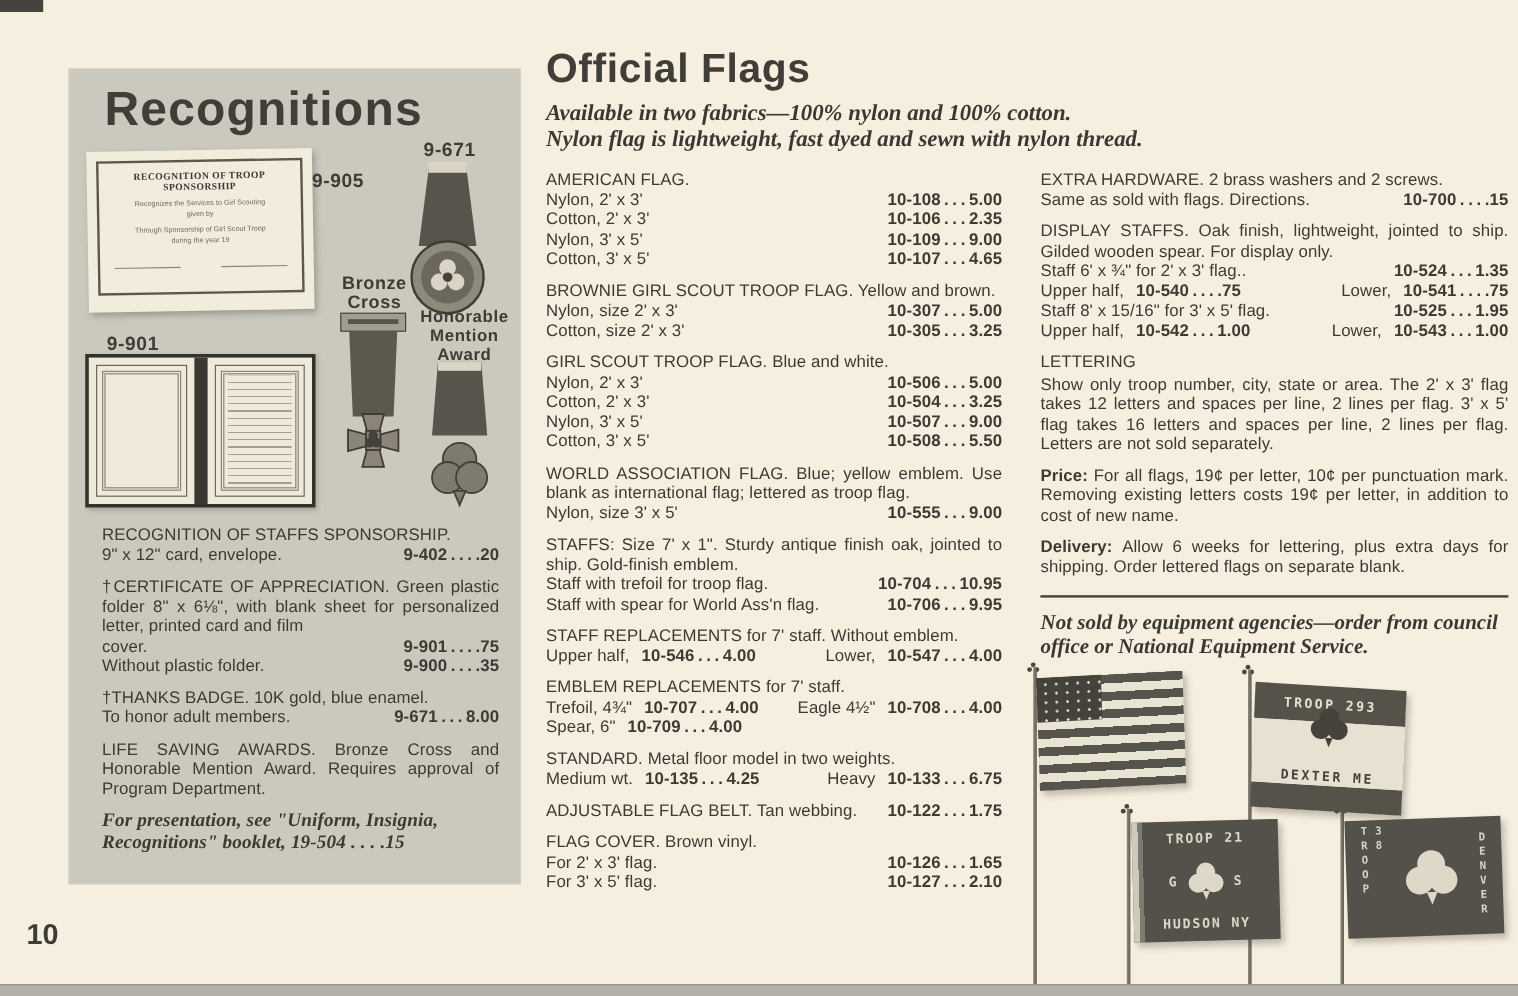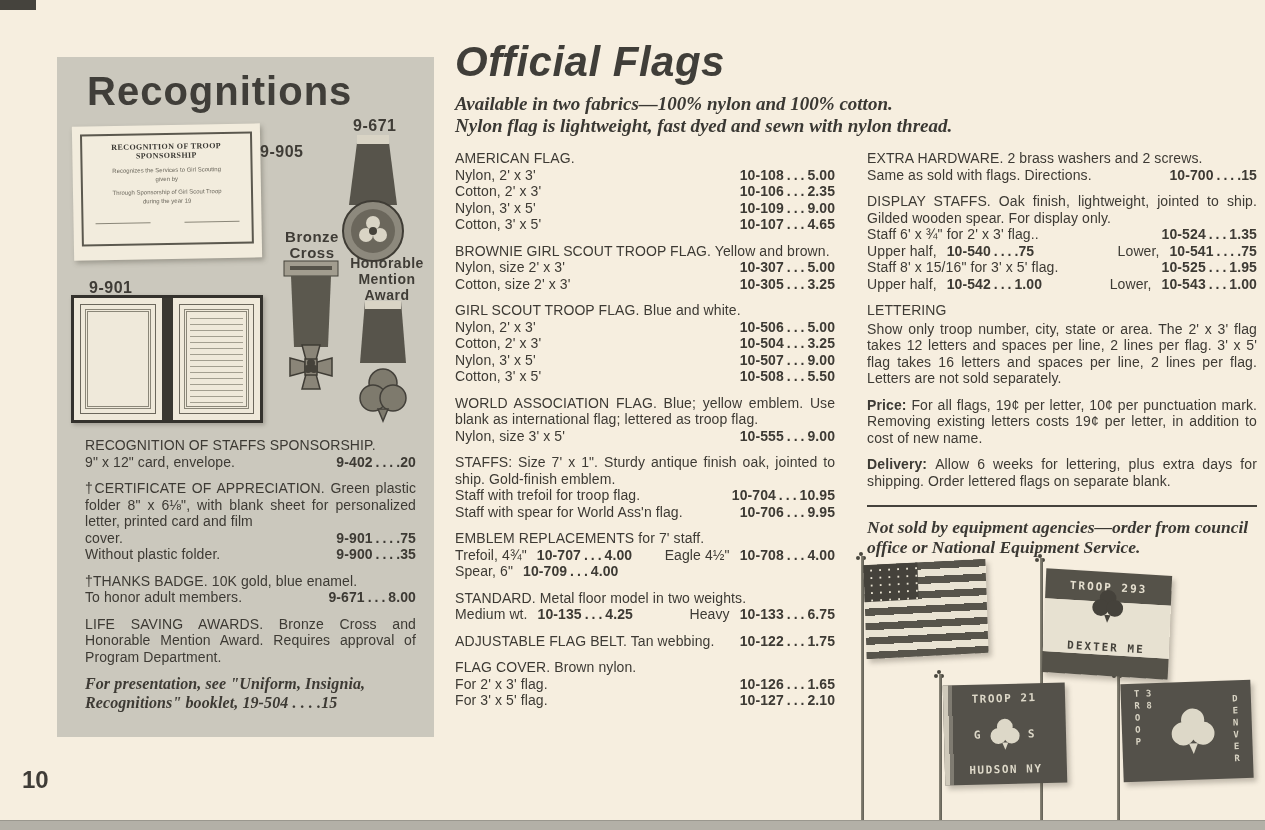--- a/index.html
+++ b/index.html
@@ -50,21 +50,21 @@
   .row.inline{justify-content:flex-start;}
   .row .entry{white-space:nowrap;}
   .cp{font-weight:bold;white-space:nowrap;}
   .lbl{margin-right:6px;text-align:right;}
   .para{text-align:justify;margin-top:2px;}
   .para .lead{font-weight:bold;}
   .para.italic{font-family:"Liberation Serif",serif;font-style:italic;font-weight:600;font-size:16px;line-height:18.5px;text-align:left;}
 
   
   .flags-sec{position:absolute;left:455px;top:38px;width:802px;}
-  .flags-title{font-size:42px;font-weight:bold;letter-spacing:.5px;color:#403e39;margin:0;font-style:italic;}
+  .flags-title{font-size:34px;font-weight:bold;letter-spacing:.5px;color:#403e39;margin:0;}
   .flags-intro{font-family:"Liberation Serif",serif;font-style:italic;font-weight:600;font-size:19px;line-height:22px;margin-top:7px;color:#3a3833;}
   .cols{display:flex;gap:32px;margin-top:13px;}
   .col{display:block;}
   .col-left{width:386px;}
   .col-right{width:396px;}
   .col .section{margin-top:10px;}
   .col .section:first-child{margin-top:0;}
   .divider{border:none;border-top:2px solid #45423c;margin:16px 0 10px 0;}
   .avail-note{font-family:"Liberation Serif",serif;font-style:italic;font-weight:600;font-size:17.5px;line-height:20px;color:#3a3833;}
 
@@ -285,20 +285,27 @@
           <div class="row justify">
             <span class="lbl">Staff with trefoil for troop flag.</span>
             <span class="cp">10-704 . . . 10.95</span>
           </div>
           <div class="row justify">
             <span class="lbl">Staff with spear for World Ass'n flag.</span>
             <span class="cp">10-706 . . . 9.95</span>
           </div>
         </div>
         <div class="section">
+          <div class="heading">STAFF REPLACEMENTS for 7' staff. Without emblem.</div>
+          <div class="row pair">
+            <span class="entry"><span class="lbl">Upper half, </span><span class="cp">10-546 . . . 4.00</span></span>
+            <span class="entry"><span class="lbl">Lower, </span><span class="cp">10-547 . . . 4.00</span></span>
+          </div>
+        </div>
+        <div class="section">
           <div class="heading">EMBLEM REPLACEMENTS for 7' staff.</div>
           <div class="row pair">
             <span class="entry"><span class="lbl">Trefoil, 4¾" </span><span class="cp">10-707 . . . 4.00</span></span>
             <span class="entry"><span class="lbl">Eagle 4½" </span><span class="cp">10-708 . . . 4.00</span></span>
           </div>
           <div class="row inline">
             <span class="entry"><span class="lbl">Spear, 6" </span><span class="cp">10-709 . . . 4.00</span></span>
           </div>
         </div>
         <div class="section">
@@ -308,21 +315,21 @@
             <span class="entry"><span class="lbl">Heavy </span><span class="cp">10-133 . . . 6.75</span></span>
           </div>
         </div>
         <div class="section">
           <div class="row justify">
             <span class="lbl">ADJUSTABLE FLAG BELT. Tan webbing.</span>
             <span class="cp">10-122 . . . 1.75</span>
           </div>
         </div>
         <div class="section">
-          <div class="heading">FLAG COVER. Brown nylon.</div>
+          <div class="heading">FLAG COVER. Brown vinyl.</div>
           <div class="row justify">
             <span class="lbl">For 2' x 3' flag.</span>
             <span class="cp">10-126 . . . 1.65</span>
           </div>
           <div class="row justify">
             <span class="lbl">For 3' x 5' flag.</span>
             <span class="cp">10-127 . . . 2.10</span>
           </div>
         </div>
       </div>

